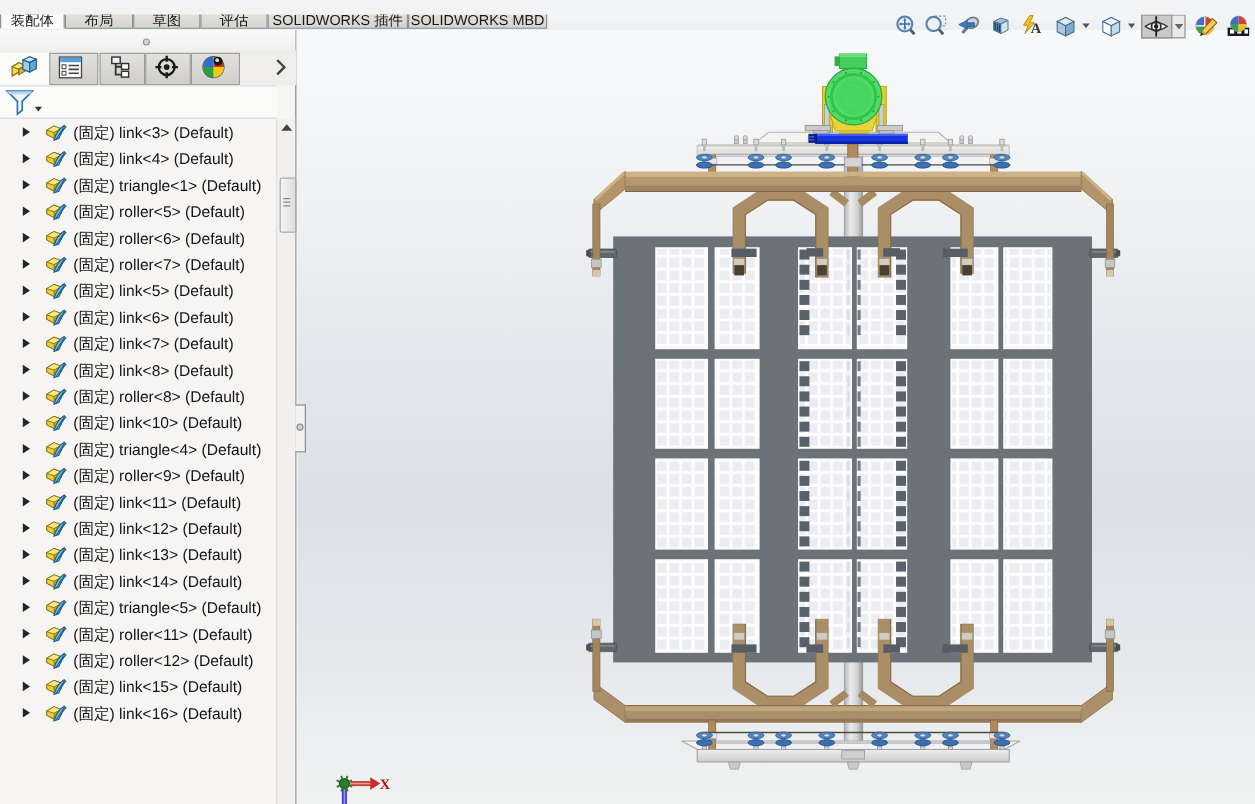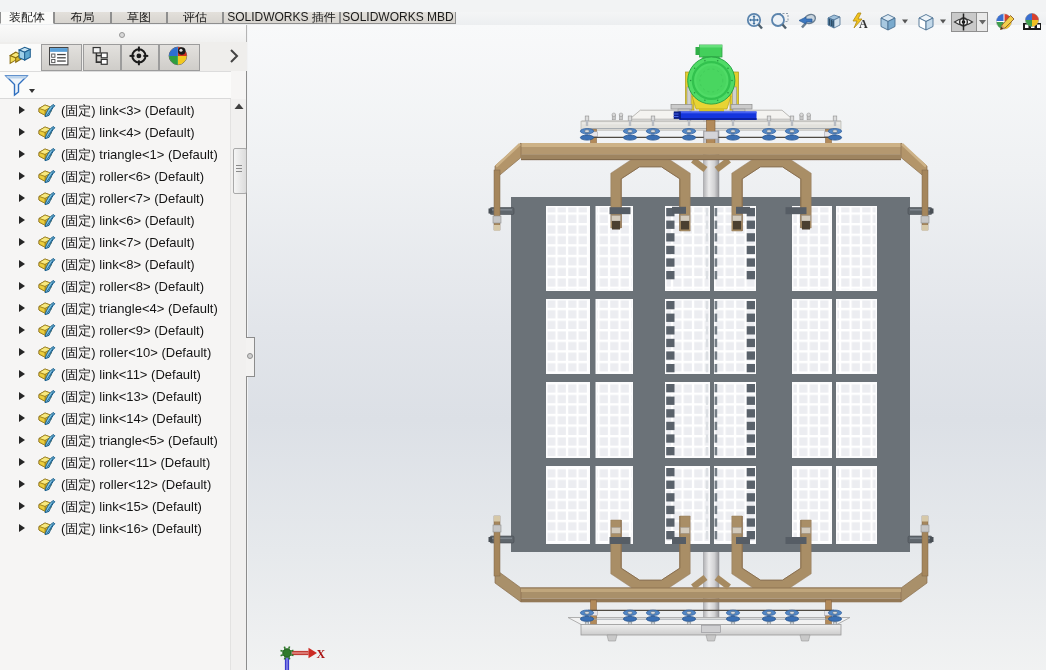--- a/index.html
+++ b/index.html
@@ -145,34 +145,48 @@
           <svg class="picon" width="19" height="19">
             <use href="#pico"></use>
           </svg>
           <span class="tlbl">(固定) triangle&lt;1&gt; (Default)</span>
         </div>
 <div class="trow">
           <span class="arr"></span>
           <svg class="picon" width="19" height="19">
             <use href="#pico"></use>
           </svg>
+          <span class="tlbl">(固定) roller&lt;5&gt; (Default)</span>
+        </div>
+<div class="trow">
+          <span class="arr"></span>
+          <svg class="picon" width="19" height="19">
+            <use href="#pico"></use>
+          </svg>
           <span class="tlbl">(固定) roller&lt;6&gt; (Default)</span>
         </div>
 <div class="trow">
           <span class="arr"></span>
           <svg class="picon" width="19" height="19">
             <use href="#pico"></use>
           </svg>
           <span class="tlbl">(固定) roller&lt;7&gt; (Default)</span>
         </div>
 <div class="trow">
           <span class="arr"></span>
           <svg class="picon" width="19" height="19">
             <use href="#pico"></use>
           </svg>
+          <span class="tlbl">(固定) link&lt;5&gt; (Default)</span>
+        </div>
+<div class="trow">
+          <span class="arr"></span>
+          <svg class="picon" width="19" height="19">
+            <use href="#pico"></use>
+          </svg>
           <span class="tlbl">(固定) link&lt;6&gt; (Default)</span>
         </div>
 <div class="trow">
           <span class="arr"></span>
           <svg class="picon" width="19" height="19">
             <use href="#pico"></use>
           </svg>
           <span class="tlbl">(固定) link&lt;7&gt; (Default)</span>
         </div>
 <div class="trow">
@@ -187,42 +201,49 @@
           <svg class="picon" width="19" height="19">
             <use href="#pico"></use>
           </svg>
           <span class="tlbl">(固定) roller&lt;8&gt; (Default)</span>
         </div>
 <div class="trow">
           <span class="arr"></span>
           <svg class="picon" width="19" height="19">
             <use href="#pico"></use>
           </svg>
+          <span class="tlbl">(固定) link&lt;10&gt; (Default)</span>
+        </div>
+<div class="trow">
+          <span class="arr"></span>
+          <svg class="picon" width="19" height="19">
+            <use href="#pico"></use>
+          </svg>
           <span class="tlbl">(固定) triangle&lt;4&gt; (Default)</span>
         </div>
 <div class="trow">
           <span class="arr"></span>
           <svg class="picon" width="19" height="19">
             <use href="#pico"></use>
           </svg>
           <span class="tlbl">(固定) roller&lt;9&gt; (Default)</span>
         </div>
 <div class="trow">
           <span class="arr"></span>
           <svg class="picon" width="19" height="19">
             <use href="#pico"></use>
           </svg>
-          <span class="tlbl">(固定) roller&lt;10&gt; (Default)</span>
-        </div>
-<div class="trow">
-          <span class="arr"></span>
-          <svg class="picon" width="19" height="19">
-            <use href="#pico"></use>
-          </svg>
           <span class="tlbl">(固定) link&lt;11&gt; (Default)</span>
+        </div>
+<div class="trow">
+          <span class="arr"></span>
+          <svg class="picon" width="19" height="19">
+            <use href="#pico"></use>
+          </svg>
+          <span class="tlbl">(固定) link&lt;12&gt; (Default)</span>
         </div>
 <div class="trow">
           <span class="arr"></span>
           <svg class="picon" width="19" height="19">
             <use href="#pico"></use>
           </svg>
           <span class="tlbl">(固定) link&lt;13&gt; (Default)</span>
         </div>
 <div class="trow">
           <span class="arr"></span>

